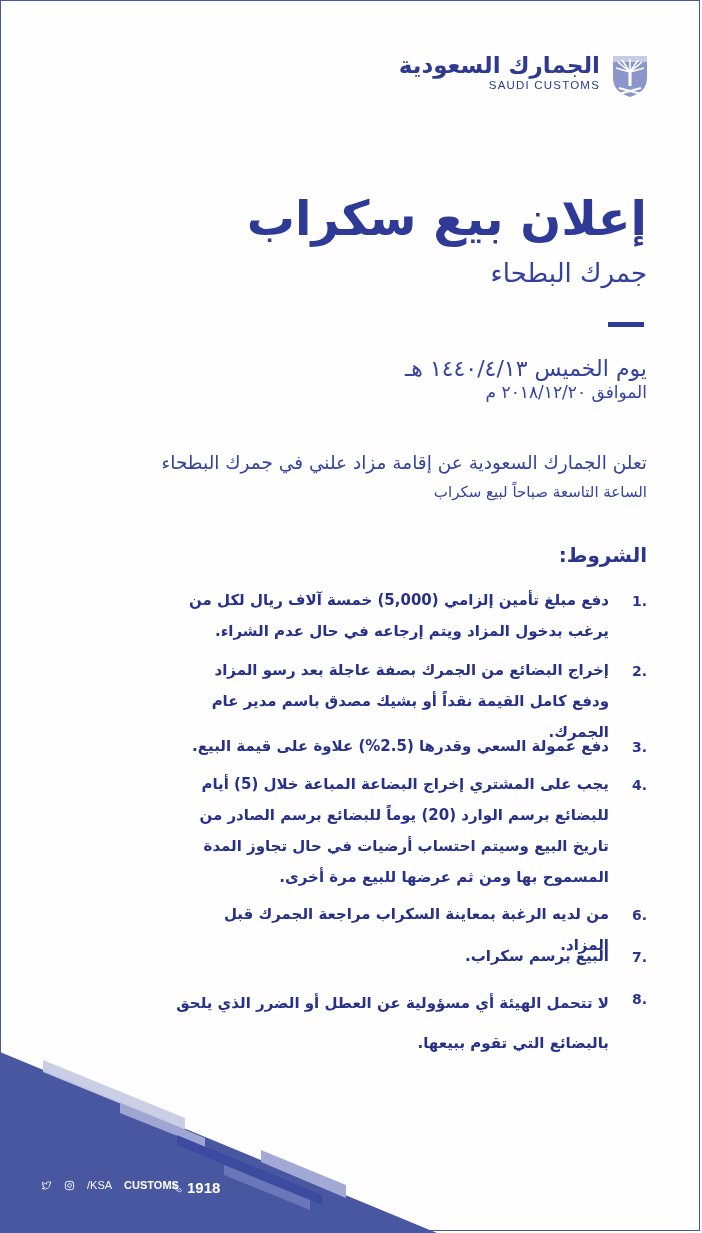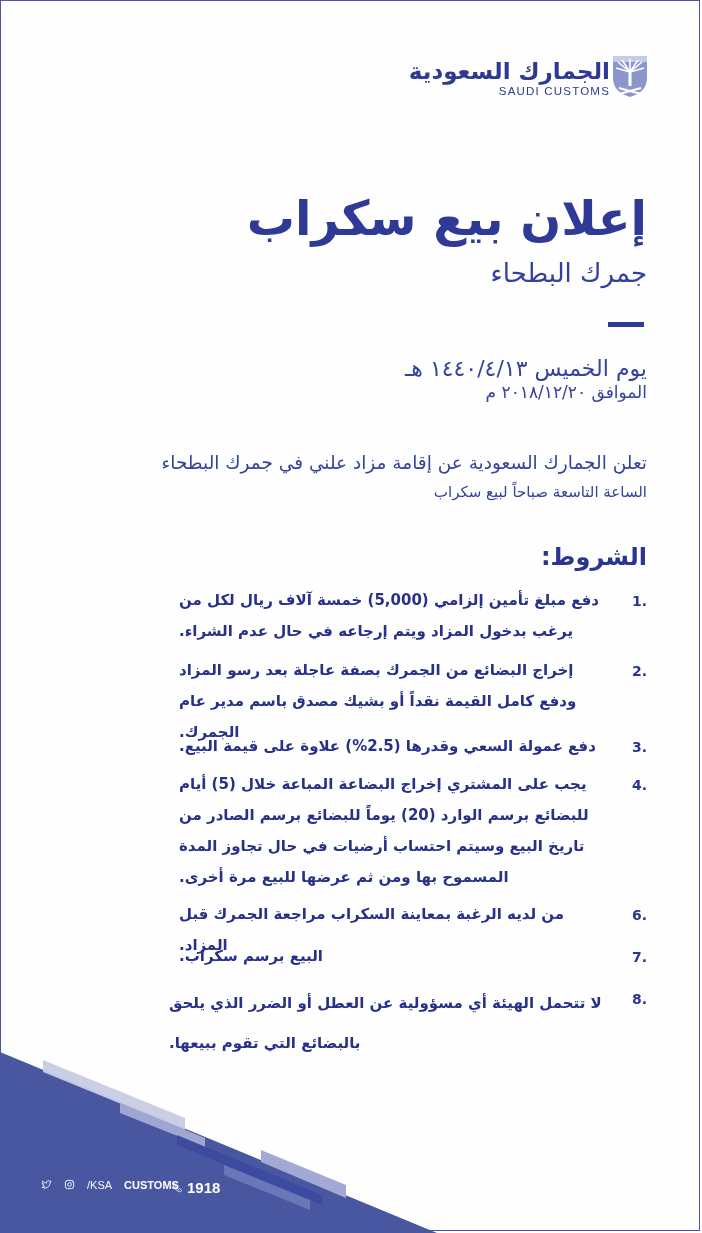--- a/index.html
+++ b/index.html
@@ -9,46 +9,46 @@
       font-family: "DejaVu Sans", sans-serif;
       color: #2b3a8c;
     }
     .frame {
       position: absolute; left: 0; top: 0; width: 700px; height: 1231px;
       border: 1px solid #4a57a0; box-sizing: border-box; background: #fefefe;
     }
     .rtl { direction: rtl; text-align: right; }
 
     
-    .logo { position: absolute; top: 52px; right: 52px; display: flex; flex-direction: row-reverse; align-items: flex-end; }
+    .logo { position: absolute; top: 52px; right: 52px; display: flex; flex-direction: row-reverse; align-items: flex-start; gap: 10px; }
     .logo-emblem { width: 40px; height: 46px; }
     .logo-text { display: flex; flex-direction: column; align-items: flex-end; }
     .logo-ar { font-size: 23px; font-weight: bold; color: #2d3a8f; line-height: 26px; direction: rtl; }
     .logo-en { font-size: 11.5px; letter-spacing: 1.2px; color: #2d3a8f; font-family: Liberation Sans, sans-serif; line-height: 14px; margin-left: 45px; }
 
     .title { position: absolute; top: 190px; right: 55px; font-size: 48px; font-weight: bold; color: #2f3a96; }
     .subtitle { position: absolute; top: 258px; right: 55px; font-size: 26px; color: #3340a0; }
     .accent-bar { position: absolute; top: 322px; right: 58px; width: 36px; height: 5px; background: #2d3a96; }
 
     .date1 { position: absolute; top: 356px; right: 55px; font-size: 22px; color: #3442a0; }
     .date2 { position: absolute; top: 382px; right: 55px; font-size: 17px; color: #3442a0; }
 
     .intro1 { position: absolute; top: 452px; right: 55px; font-size: 18.5px; color: #3442a0; white-space: nowrap; }
     .intro2 { position: absolute; top: 483px; right: 55px; font-size: 15px; color: #3442a0; }
 
-    .terms-title { position: absolute; top: 543px; right: 55px; font-size: 24px; font-weight: bold; color: #2b3590; }
+    .terms-title { position: absolute; top: 543px; right: 55px; font-size: 20px; font-weight: bold; color: #2b3590; }
 
     .terms { position: absolute; right: 55px; top: 590px; width: 500px; list-style: none; margin: 0; padding: 0; }
     .term { position: absolute; right: 0; display: flex; flex-direction: row-reverse; width: 500px; }
     .term-num { width: 38px; flex: none; text-align: right; font-size: 14px; font-weight: bold; color: #2b3590; direction: ltr; padding-top: 3px; }
-    .term-text { font-size: 15px; font-weight: bold; color: #27318a; direction: rtl; text-align: left; line-height: 31px; margin-top: -5px; }
+    .term-text { font-size: 15px; font-weight: bold; color: #27318a; direction: rtl; text-align: right; line-height: 31px; margin-top: -5px; }
 
     
     .footer-svg { position: absolute; left: 0; top: 0; width: 702px; height: 1233px; }
-    .social { position: absolute; left: 41px; top: 1179px; display: flex; align-items: flex-start; gap: 12px; color: #ffffff; font-family: "Liberation Sans", sans-serif; font-size: 11px; }
+    .social { position: absolute; left: 41px; top: 1179px; display: flex; align-items: flex-end; gap: 12px; color: #ffffff; font-family: "Liberation Sans", sans-serif; font-size: 11px; }
     .social .handle-pre { font-weight: normal; opacity: 0.95; }
     .social .handle-bold { font-weight: bold; }
     .phone { position: absolute; left: 172px; top: 1179px; display: flex; align-items: center; gap: 4px; color: #fff; font-family: "Liberation Sans", sans-serif; font-size: 15px; font-weight: bold; }
     .ico { width: 11px; height: 11px; display: inline-block; }
   </style>
 </head>
 <body>
 
 <div class="frame"></div>
 

